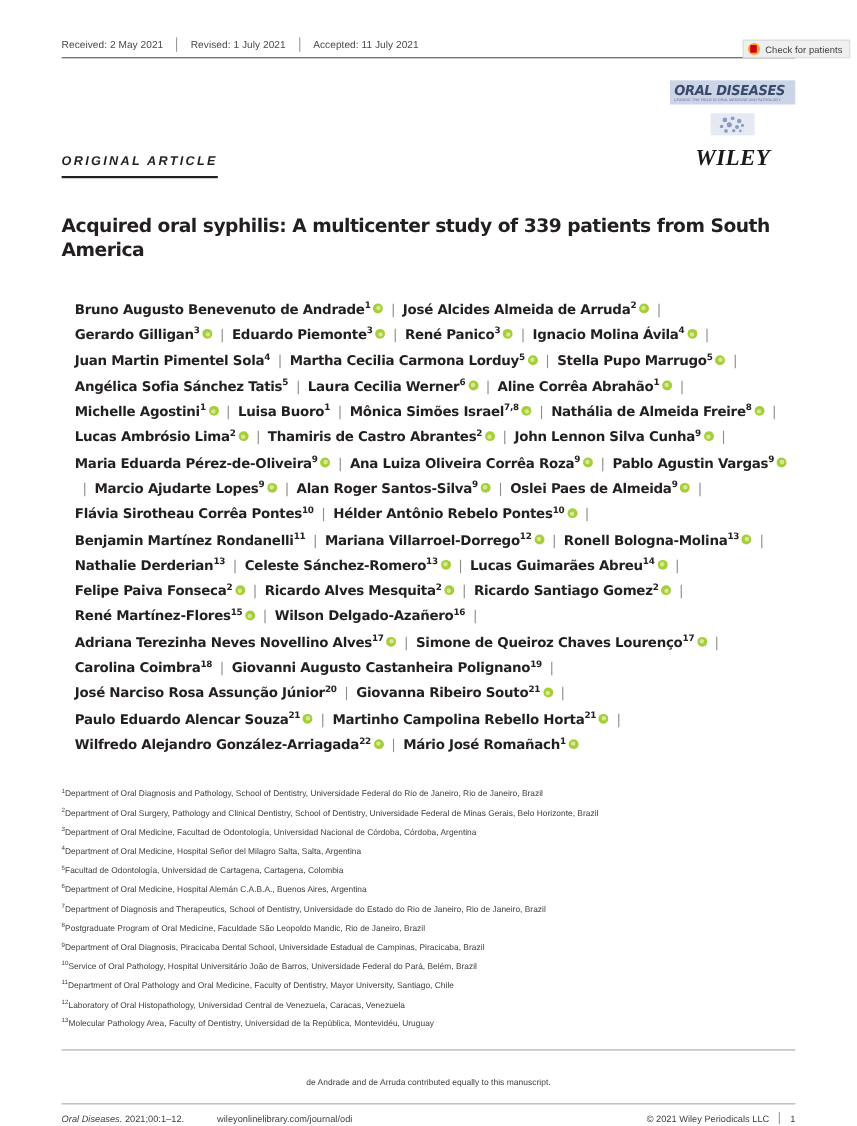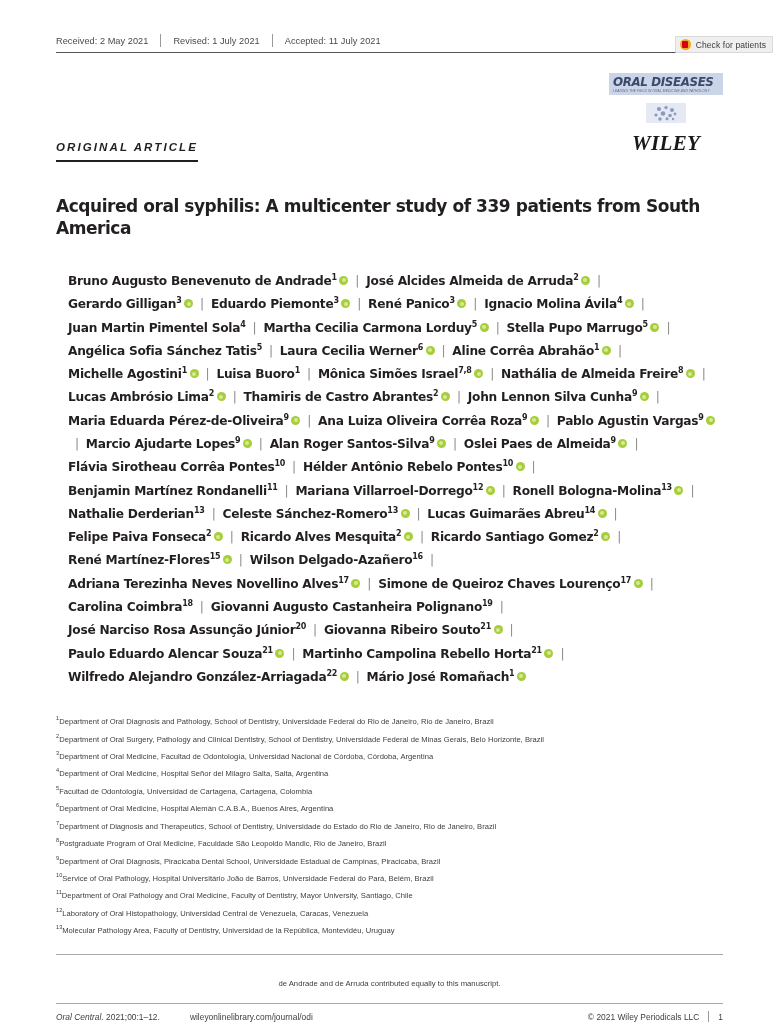--- a/index.html
+++ b/index.html
@@ -347,21 +347,21 @@
       <div class="affil"><sup>12</sup>Laboratory of Oral Histopathology, Universidad Central de Venezuela, Caracas, Venezuela</div>
       <div class="affil"><sup>13</sup>Molecular Pathology Area, Faculty of Dentistry, Universidad de la República, Montevidéu, Uruguay</div>
     </div>
 
   <div class="footnote-rule"></div>
   <div class="footnote">de Andrade and de Arruda contributed equally to this manuscript.</div>
 
   <div class="footer">
     <div class="footer-rule"></div>
     <div class="footer-row">
-      <span class="footer-left"><em>Oral Central.</em><span> 2021;00:1–12.</span></span>
+      <span class="footer-left"><em>Oral Diseases.</em><span> 2021;00:1–12.</span></span>
       <span class="footer-center">wileyonlinelibrary.com/journal/odi</span>
       <span class="footer-right">
         <span>© 2021 Wiley Periodicals LLC</span>
         <span class="footer-sep"></span>
         <span class="footer-page">1</span>
       </span>
     </div>
   </div>
 
 </div>

